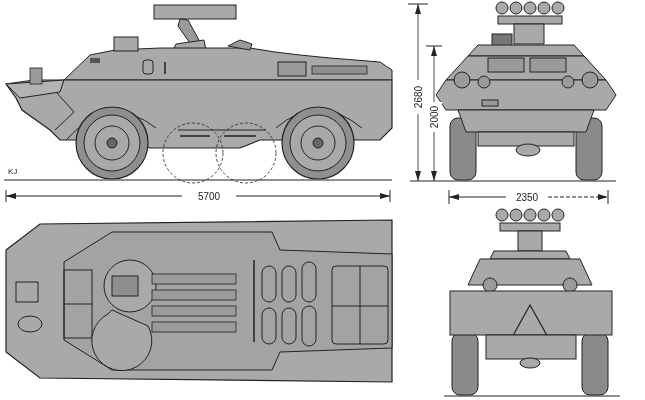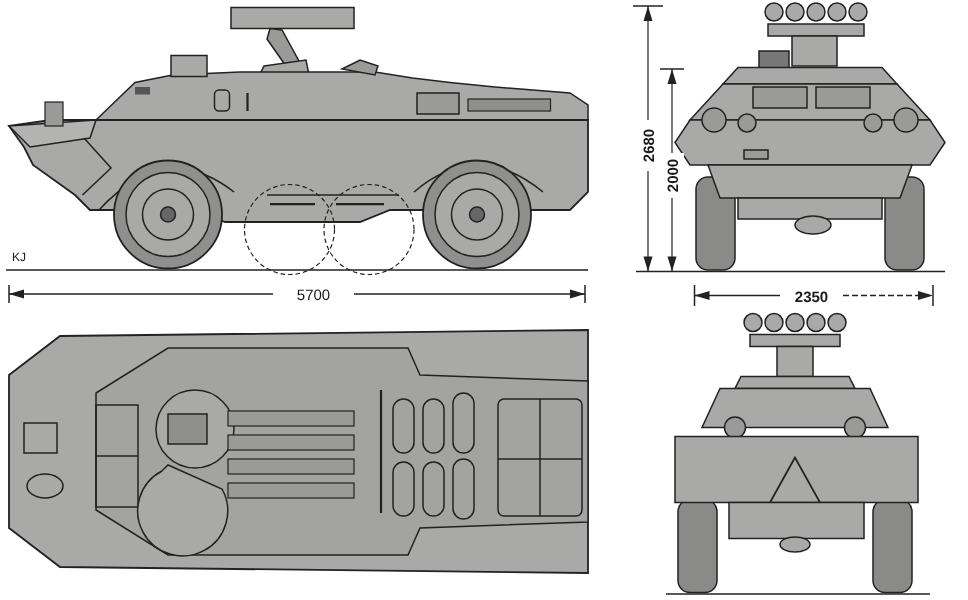--- a/index.html
+++ b/index.html
@@ -60,21 +60,21 @@
     <line x1="390" y1="190" x2="390" y2="202" stroke="#222"></line>
     <line x1="6" y1="196" x2="182" y2="196" stroke="#222"></line>
     <line x1="236" y1="196" x2="390" y2="196" stroke="#222"></line>
     <polygon points="6,196 16,193 16,199" fill="#222"></polygon>
     <polygon points="390,196 380,193 380,199" fill="#222"></polygon>
     <text class="dimtext" x="209" y="200" text-anchor="middle">5700</text>
     <text class="dimtext" x="8" y="174" style="font-size:8px">KJ</text>
   </svg>
 </div>
 
-<div class="view" style="left:410px;top:0;width:235px;height:210px;font-weight:bold;">
+<div class="view" style="left:396px;top:0;width:235px;height:210px;">
   <svg width="235" height="210" viewBox="0 0 235 210">
 
     <g fill="#a9aaa8" stroke="#222" stroke-width="1">
       <circle cx="106" cy="8" r="6"></circle>
         <circle cx="120" cy="8" r="6"></circle>
         <circle cx="134" cy="8" r="6"></circle>
         <circle cx="148" cy="8" r="6"></circle>
         <circle cx="162" cy="8" r="6"></circle>
     </g>
     <rect x="102" y="16" width="64" height="8" fill="#a9aaa8" stroke="#222"></rect>

